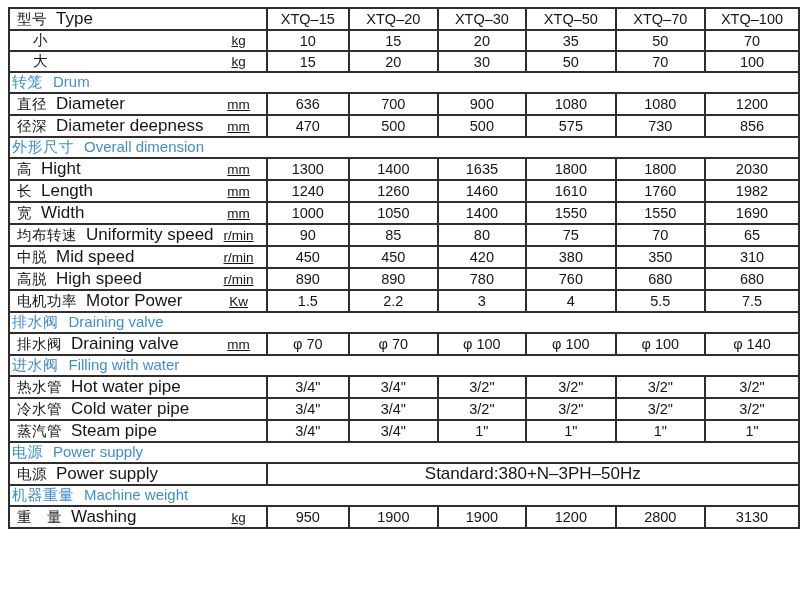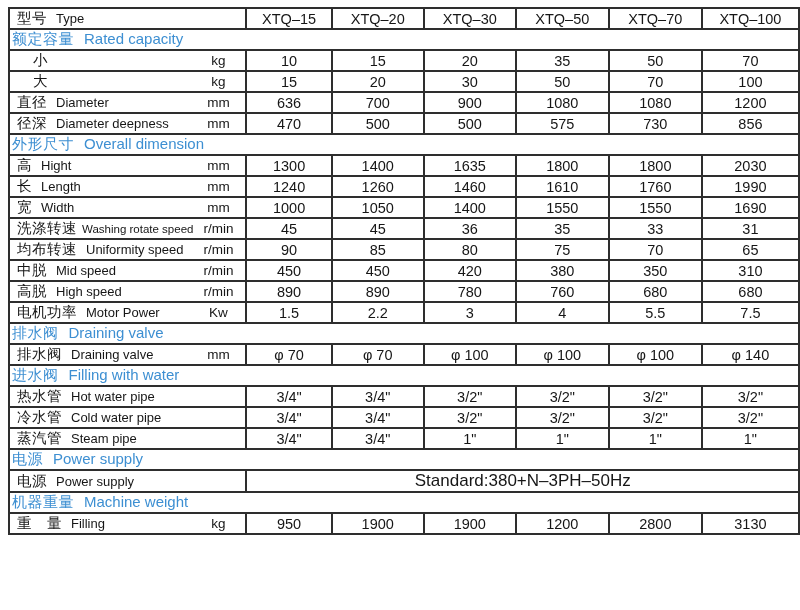--- a/index.html
+++ b/index.html
@@ -14,23 +14,23 @@
   table.spec td {
     border:2px solid var(--border);
     height:19.2px; padding:0 2px;
     vertical-align:middle; overflow:hidden; white-space:nowrap;
   }
   
   td.label-cell { padding:0;margin-top:44px; }
   .label-wrap { display:flex; align-items:center; padding-left:5px; height:100%; }
   .label-wrap.indent { padding-left:21px; }
   .zh { font-size:14.5px; letter-spacing:0.5px; }
-  .en { font-size:13px; margin-left:9px; }
+  .en { font-size:17px; margin-left:9px; }
   .en.small { font-size:11.5px; margin-left:5px; }
-  .unit { margin-left:auto; flex:0 0 50px; text-align:center; font-size:13.5px; }
+  .unit { margin-left:auto; flex:0 0 50px; text-align:center; font-size:13.5px;text-decoration:underline; }
   td.val { text-align:center; font-size:14.5px; }
   td.section-cell { padding-left:5px; color:var(--section-blue); }
   td.section-cell .zh { font-size:15px; }
   td.section-cell .en { font-size:15px; margin-left:10px; }
   td.span-cell { font-size:17px; }
 </style>
 </head>
 <body>
 
 <div class="sheet">
@@ -54,23 +54,20 @@
             </div>
           </td>
           <td class="val">XTQ–15</td>
           <td class="val">XTQ–20</td>
           <td class="val">XTQ–30</td>
           <td class="val">XTQ–50</td>
           <td class="val">XTQ–70</td>
           <td class="val">XTQ–100</td>
         </tr>
         <tr>
-          <td colspan="7" class="section-cell"><span class="zh">额定容量</span><span class="en">Rated capacity</span></td>
-        </tr>
-        <tr>
           <td class="label-cell">
             <div class="label-wrap indent">
               <span class="zh">小</span>
               <span class="unit">kg</span>
             </div>
           </td>
           <td class="val">10</td>
           <td class="val">15</td>
           <td class="val">20</td>
           <td class="val">35</td>
@@ -85,20 +82,23 @@
             </div>
           </td>
           <td class="val">15</td>
           <td class="val">20</td>
           <td class="val">30</td>
           <td class="val">50</td>
           <td class="val">70</td>
           <td class="val">100</td>
         </tr>
         <tr>
+          <td colspan="7" class="section-cell"><span class="zh">转笼</span><span class="en">Drum</span></td>
+        </tr>
+        <tr>
           <td class="label-cell">
             <div class="label-wrap">
               <span class="zh">直径</span>
               <span class="en">Diameter</span>
               <span class="unit">mm</span>
             </div>
           </td>
           <td class="val">636</td>
           <td class="val">700</td>
           <td class="val">900</td>
@@ -145,55 +145,40 @@
               <span class="zh">长</span>
               <span class="en">Length</span>
               <span class="unit">mm</span>
             </div>
           </td>
           <td class="val">1240</td>
           <td class="val">1260</td>
           <td class="val">1460</td>
           <td class="val">1610</td>
           <td class="val">1760</td>
-          <td class="val">1990</td>
+          <td class="val">1982</td>
         </tr>
         <tr>
           <td class="label-cell">
             <div class="label-wrap">
               <span class="zh">宽</span>
               <span class="en">Width</span>
               <span class="unit">mm</span>
             </div>
           </td>
           <td class="val">1000</td>
           <td class="val">1050</td>
           <td class="val">1400</td>
           <td class="val">1550</td>
           <td class="val">1550</td>
           <td class="val">1690</td>
         </tr>
         <tr>
           <td class="label-cell">
             <div class="label-wrap">
-              <span class="zh">洗涤转速</span>
-              <span class="en small">Washing rotate speed</span>
-              <span class="unit">r/min</span>
-            </div>
-          </td>
-          <td class="val">45</td>
-          <td class="val">45</td>
-          <td class="val">36</td>
-          <td class="val">35</td>
-          <td class="val">33</td>
-          <td class="val">31</td>
-        </tr>
-        <tr>
-          <td class="label-cell">
-            <div class="label-wrap">
               <span class="zh">均布转速</span>
               <span class="en">Uniformity speed</span>
               <span class="unit">r/min</span>
             </div>
           </td>
           <td class="val">90</td>
           <td class="val">85</td>
           <td class="val">80</td>
           <td class="val">75</td>
           <td class="val">70</td>
@@ -323,21 +308,21 @@
           </td>
           <td colspan="6" class="val span-cell">Standard:380+N–3PH–50Hz</td>
         </tr>
         <tr>
           <td colspan="7" class="section-cell"><span class="zh">机器重量</span><span class="en">Machine weight</span></td>
         </tr>
         <tr>
           <td class="label-cell">
             <div class="label-wrap">
               <span class="zh">重　量</span>
-              <span class="en">Filling</span>
+              <span class="en">Washing</span>
               <span class="unit">kg</span>
             </div>
           </td>
           <td class="val">950</td>
           <td class="val">1900</td>
           <td class="val">1900</td>
           <td class="val">1200</td>
           <td class="val">2800</td>
           <td class="val">3130</td>
         </tr>

